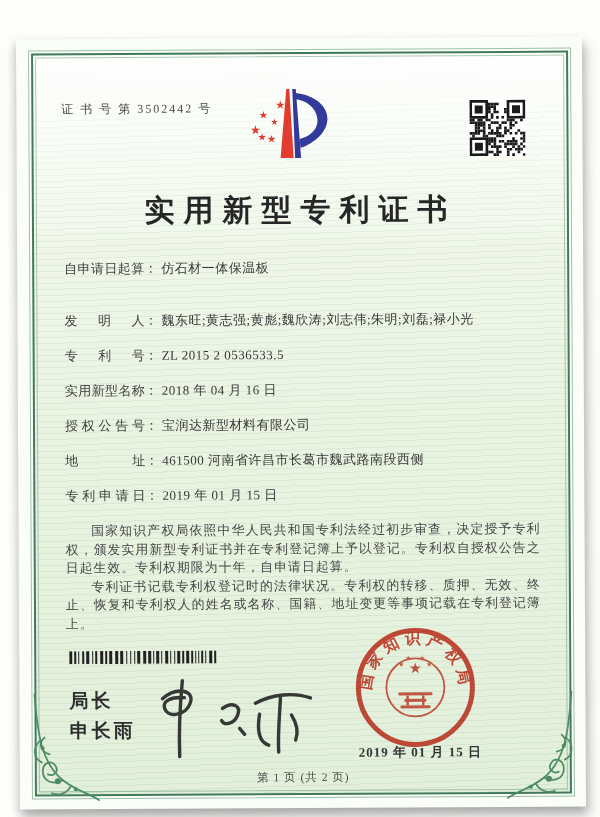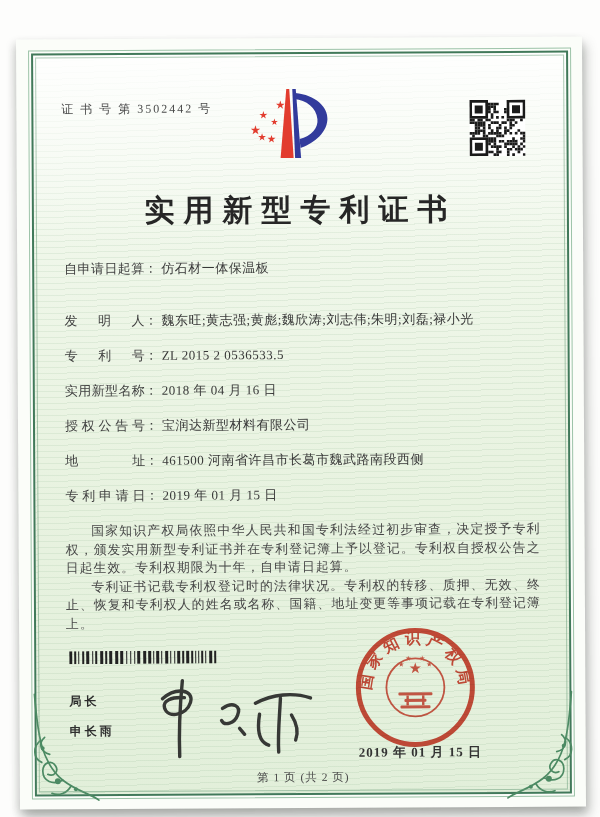--- a/index.html
+++ b/index.html
@@ -55,21 +55,21 @@
   .frow.double .pair{white-space:nowrap;}
   .frow.double .pair.second{margin-left:52px;}
   .frow.double .pair.second .flabel{width:72px;}
   .paras{margin-top:5px;}
   .para{
     margin:0;font-size:12.8px;line-height:18.6px;letter-spacing:1.1px;
     text-align:justify;text-indent:2em;color:#474747;
   }
   .barcode{position:absolute;left:33px;top:596px;width:148px;height:13px;}
   .director{position:absolute;left:33px;top:638px;font-family:"Liberation Sans","DejaVu Sans",sans-serif;color:#2e2e2e;}
-  .director .line{font-size:12px;font-weight:700;letter-spacing:3px;line-height:16px;}
+  .director .line{font-size:19px;font-weight:700;letter-spacing:3px;line-height:16px;}
   .director .line + .line{margin-top:14px;text-align:right;}
   .signature{position:absolute;left:106px;top:618px;width:175px;height:92px;color:#1f1f1f;}
   .seal{position:absolute;left:317px;top:572px;width:124px;height:124px;color:var(--seal-red,#d23f2f);opacity:.93;mix-blend-mode:multiply;z-index:2;}
   .seal-date{
     position:absolute;left:322px;top:690px;z-index:1;
     font-size:13px;font-weight:700;color:#333;letter-spacing:1px;white-space:nowrap;
   }
   .page-info{
     position:absolute;left:0;bottom:8px;width:100%;text-align:center;
     font-size:11.5px;color:#4a4a4a;letter-spacing:1px;

